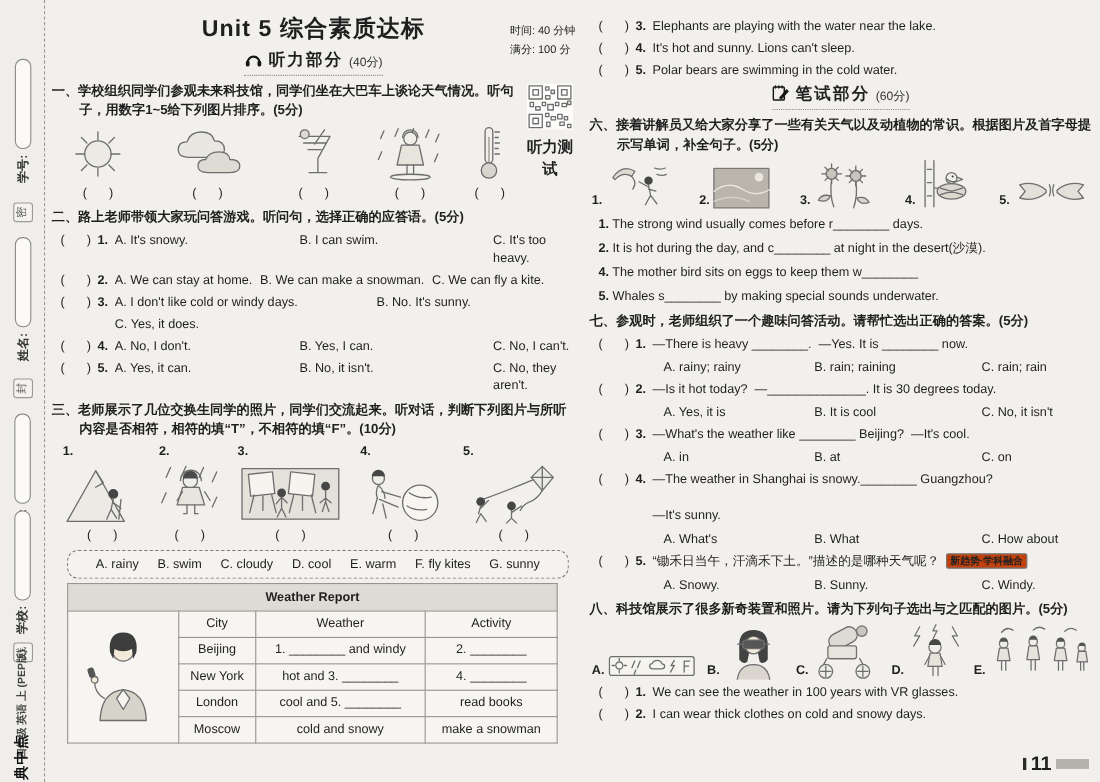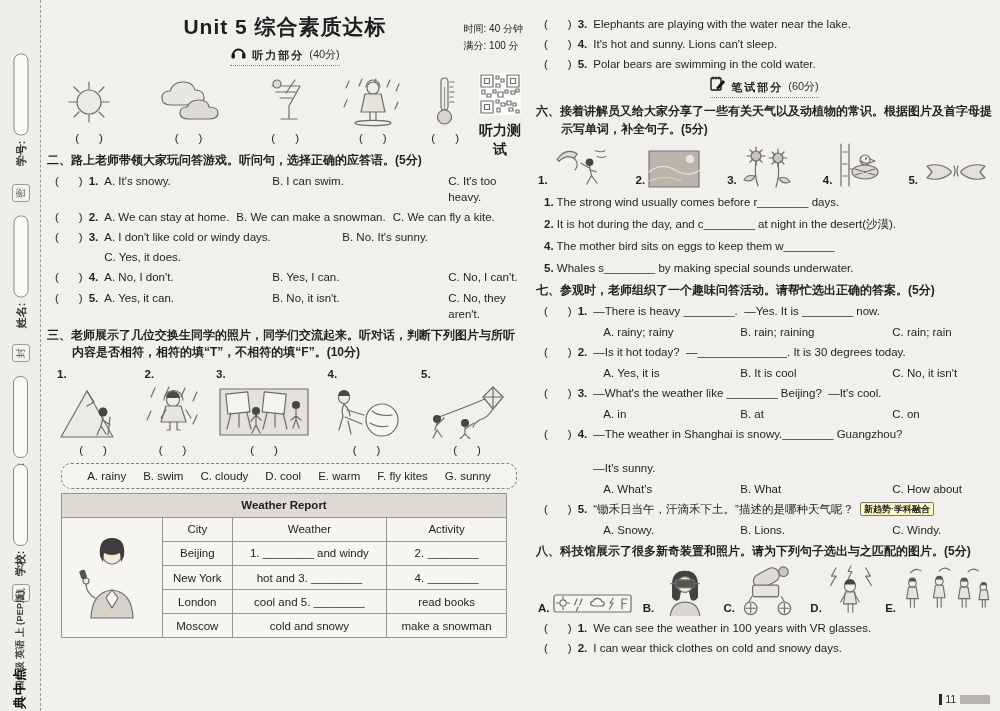--- a/index.html
+++ b/index.html
@@ -18,21 +18,21 @@
   .main{position:absolute;left:47px;top:6px;width:946px;display:flex;gap:13px;}
   .col{font-size:11.5px;line-height:1.4;}
   .col-left{width:476px;}
   .col-right{width:457px;}
   
   .hdr{position:relative;text-align:center;}
   .title{font-size:21px;font-weight:bold;letter-spacing:1px;margin-top:6px;}
   .meta{position:absolute;right:0;top:8px;text-align:left;font-size:10px;line-height:1.7;color:#222;}
   .part-hd{display:flex;align-items:flex-end;justify-content:center;gap:5px;width:max-content;
            margin:4px auto 2px;padding-bottom:2px;border-bottom:1px dotted #8a8a86;}
-  .part-title{font-size:11px;font-weight:bold;letter-spacing:2px;}
+  .part-title{font-size:15px;font-weight:bold;letter-spacing:2px;font-family:Liberation Mono, monospace;}
   .part-pts{font-size:11px;color:#333;padding-bottom:1px;}
   
   .sec{margin-top:5px;}
   .intro{font-weight:bold;font-size:12px;line-height:1.45;padding-left:25px;text-indent:-25px;}
   .qrow{display:flex;gap:6px;align-items:flex-start;margin-top:4px;padding-left:8px;}
   .ans{white-space:nowrap;}
   .ans .gap{display:inline-block;width:20px;}
   .qnum{font-weight:bold;}
   .optsA{flex:1;display:grid;grid-template-columns:168px 176px auto;}
   .optsB{flex:1;display:flex;gap:7px;white-space:nowrap;}
@@ -53,28 +53,28 @@
   td.wt-title{background:#deDBd5;font-weight:bold;}
   td.wt-img{width:92px;border-right:1px solid #97958f;}
   .blank-cell{white-space:nowrap;}
   
   .sent{margin-top:6px;padding-left:24px;text-indent:-16px;}
   .q7{flex:1;}
   .q7 .opts7{display:grid;grid-template-columns:137px 152px auto;margin-top:5px;padding-left:10px;}
   .q7 .qline{margin-top:0;}
   .q7 .qline2{margin-top:17px;}
   .badge{display:inline-block;margin-left:6px;border:1px solid #777;border-radius:2px;
-         font-size:9px;padding:0 3px;font-weight:bold;color:#222;background:#fef9c3;vertical-align:1px;}
+         font-size:9px;padding:0 3px;font-weight:bold;color:#222;background:#c2410c;vertical-align:1px;}
   
   .qr{float:right;width:46px;margin:2px 0 2px 8px;text-align:center;}
   .qr-cap{font-size:14px;font-weight:bold;margin-top:1px;}
   
   .footer{position:absolute;right:10px;bottom:6px;display:flex;align-items:center;gap:4px;}
   .pg-tick{width:3px;height:11px;background:#2a2a2a;}
-  .pg-num{font-weight:normal;font-size:10px;}
+  .pg-num{font-weight:bold;font-size:18px;}
   .pg-bar{width:30px;height:9px;background:#b6b3ae;}
   
   svg *{stroke:#6e6e6e;stroke-width:1.2;stroke-linecap:round;stroke-linejoin:round;fill:none;}
 </style>
 </head>
 <body>
 
 <div class="page">
 
   <div class="margin-strip">
@@ -151,20 +151,21 @@
                 <rect x="37" y="37" width="3" height="3"></rect>
             </g>
             <g style="stroke:#fdfcfa;stroke-width:2;">
                 <rect x="5.5" y="5.5" width="5" height="5"></rect>
                 <rect x="31.5" y="5.5" width="5" height="5"></rect>
                 <rect x="5.5" y="31.5" width="5" height="5"></rect>
               </g>
           </svg>
           <div class="qr-cap">听力测试</div>
         </div>
+        <div class="intro">一、学校组织同学们参观未来科技馆，同学们坐在大巴车上谈论天气情况。听句子，用数字1~5给下列图片排序。(5分)</div>
         <div class="pics" style="clear:none;">
           <div class="pic-cell">
             <svg width="64" height="50" viewBox="0 0 64 50">
               <circle cx="32" cy="25" r="12" style="fill:#eceae4;"></circle>
               <path d="M32 5 v7 M32 38 v7 M12 25 h8 M44 25 h8 M17 10 l5 5 M42 35 l5 5 M17 40 l5 -5 M42 15 l5 -5"></path>
             </svg>
             <span class="ans"><span>(</span><span class="gap"></span><span>)</span></span>
           </div>
           <div class="pic-cell">
             <svg width="84" height="50" viewBox="0 0 84 50">
@@ -536,21 +537,21 @@
           </div>
         </div>
 
         <div class="qrow">
           <span class="ans"><span>(</span><span class="gap"></span><span>)</span></span>
           <span class="qnum">5.</span>
           <div class="q7">
             <div class="qline"><span>“锄禾日当午，汗滴禾下土。”描述的是哪种天气呢？</span><span class="badge">新趋势·学科融合</span></div>
             <div class="opts7">
               <span>A. Snowy.</span>
-              <span>B. Lions.</span>
+              <span>B. Sunny.</span>
               <span>C. Windy.</span>
             </div>
           </div>
         </div>
       </div>
 
       <div class="sec">
         <div class="intro">八、科技馆展示了很多新奇装置和照片。请为下列句子选出与之匹配的图片。(5分)</div>
         <div class="pics-inline">
           <div class="pic-inline">

